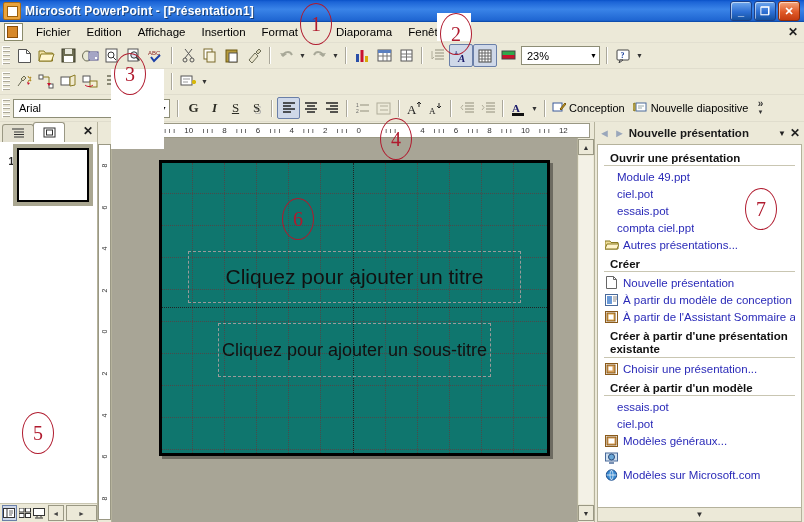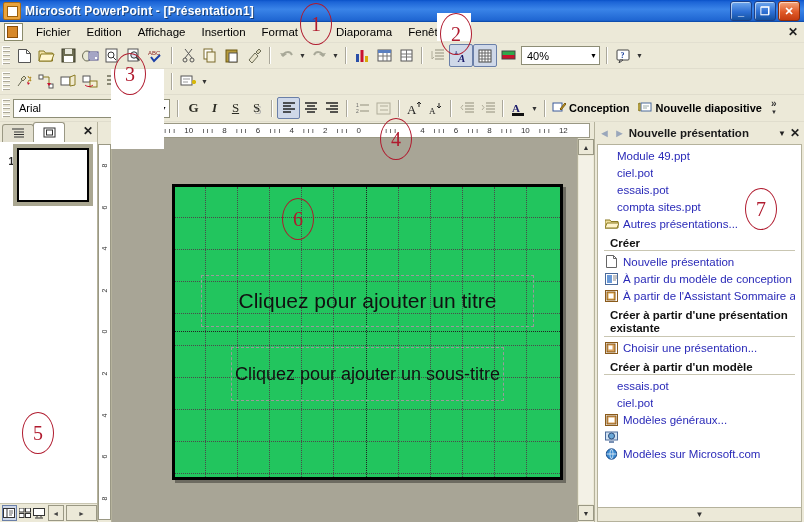--- a/index.html
+++ b/index.html
@@ -97,21 +97,21 @@
     width:148px;height:17px;background:#fff;border:1px solid #8d8d76;
     display:flex;align-items:center;justify-content:space-between;
     padding:0 2px 0 5px;font-size:11px;margin-right:3px;gap:20px;
   }
   .fmt-btn{
     width:21px;height:20px;display:flex;align-items:center;justify-content:center;
     font-size:13px;flex:0 0 21px;color:#2b2b22;
   }
   .fmt-btn.on{border:1px solid #6a7fa8;background:#cfd8e8;border-radius:2px;}
   .tb-text{
-    display:flex;align-items:center;gap:3px;padding:0 6px 0 2px;font-size:11px;white-space:nowrap;font-weight:bold;
+    display:flex;align-items:center;gap:3px;padding:0 6px 0 2px;font-size:11px;white-space:nowrap;
   }
   .chev{font-size:10px;font-weight:bold;color:#333;padding:0 3px;line-height:8px;text-align:center;}
 
   
   .workspace{flex:1;display:flex;min-height:0;position:relative;}
 
   
   .leftpane{width:97px;flex:0 0 97px;background:#fff;display:flex;flex-direction:column;border-right:1px solid #b5b29c;}
   .lp-tabs{height:20px;flex:0 0 20px;background:#ece9d8;display:flex;align-items:flex-end;padding-left:2px;position:relative;}
   .lp-tab{
@@ -147,22 +147,22 @@
     padding-left:12px;
   }
   .hr-inner{
     flex:1;height:13px;background:#fff;border:1px solid #9a9884;margin-right:4px;
     display:flex;align-items:center;justify-content:center;gap:0px;
     font-size:8px;color:#333;letter-spacing:0px;white-space:nowrap;overflow:hidden;
   }
   .slidearea{flex:1;background:#a8a596;position:relative;overflow:hidden;display:flex;}
   .slide-wrap{flex:1;position:relative;}
   .slide{
-    position:absolute;left:60px;top:22px;width:385px;height:290px;
-    background:#22c55e;border:3px solid #000;box-shadow:3px 3px 0 rgba(0,0,0,.35);margin-top:24px;
+    position:absolute;left:47px;top:22px;width:385px;height:290px;
+    background:#0f766e;border:3px solid #000;box-shadow:3px 3px 0 rgba(0,0,0,.35);
   }
   .gridlines{position:absolute;inset:0;pointer-events:none;}
   .gl-v,.gl-h{position:absolute;}
   .gl-v{top:0;bottom:0;width:0;border-left:1px dotted #4a4a4a;}
   .gl-h{left:0;right:0;height:0;border-top:1px dotted #4a4a4a;}
   .gl-center{border-color:#222;}
   .ph{
     position:absolute;border:1px dashed #9a9a9a;
     display:flex;align-items:center;justify-content:center;
     color:#111;text-align:center;
@@ -381,21 +381,21 @@
         </svg>
     </div>
     <div class="ti">
       <svg width="15" height="13" viewBox="0 0 15 13">
           <rect x="1" y="2" width="13" height="4" fill="#2fa84a"></rect>
           <rect x="1" y="6" width="13" height="4" fill="#c8102e"></rect>
           <rect x="1" y="2" width="13" height="8" fill="none" stroke="#444"></rect>
         </svg>
     </div>
     <div class="zoombox">
-      <span>40%</span>
+      <span>23%</span>
       <span class="arrow">▼</span>
     </div>
     <div class="tb-sep"></div>
     <div class="ti">
       <svg width="14" height="14" viewBox="0 0 14 14">
           <rect x="1" y="1" width="12" height="10" rx="1" fill="#fff" stroke="#444"></rect>
           <path d="M4 11l-1 3 4-3z" fill="#fff" stroke="#444"></path>
           <text x="4.5" y="9" font-size="8" fill="#1a3f9a" font-family="serif" font-weight="bold">?</text>
         </svg>
     </div>
@@ -706,31 +706,32 @@
     <div class="taskpane">
       <div class="tp-head">
         <span class="tp-nav">◄</span>
         <span class="tp-nav">►</span>
         <span class="tp-title">Nouvelle présentation</span>
         <span class="tp-drop">▼</span>
         <span class="tp-close">✕</span>
       </div>
       <div class="tp-body">
 
+        <div class="tp-section">Ouvrir une présentation</div>
         <div class="tp-row">
             <span class="tp-link indent">Module 49.ppt</span>
           </div>
         <div class="tp-row">
             <span class="tp-link indent">ciel.pot</span>
           </div>
         <div class="tp-row">
             <span class="tp-link indent">essais.pot</span>
           </div>
         <div class="tp-row">
-            <span class="tp-link indent">compta sites.ppt</span>
+            <span class="tp-link indent">compta ciel.ppt</span>
           </div>
         <div class="tp-row">
           <span class="ico">
             <svg width="14" height="12" viewBox="0 0 14 12">
                 <path d="M0 2h5l1 1.5h7V10H0z" fill="#f0de9a" stroke="#8a7a22"></path>
                 <path d="M2 5h12l-2 5H0z" fill="#fff4cc" stroke="#8a7a22"></path>
               </svg>
           </span>
           <span class="tp-link">Autres présentations...</span>
         </div>

